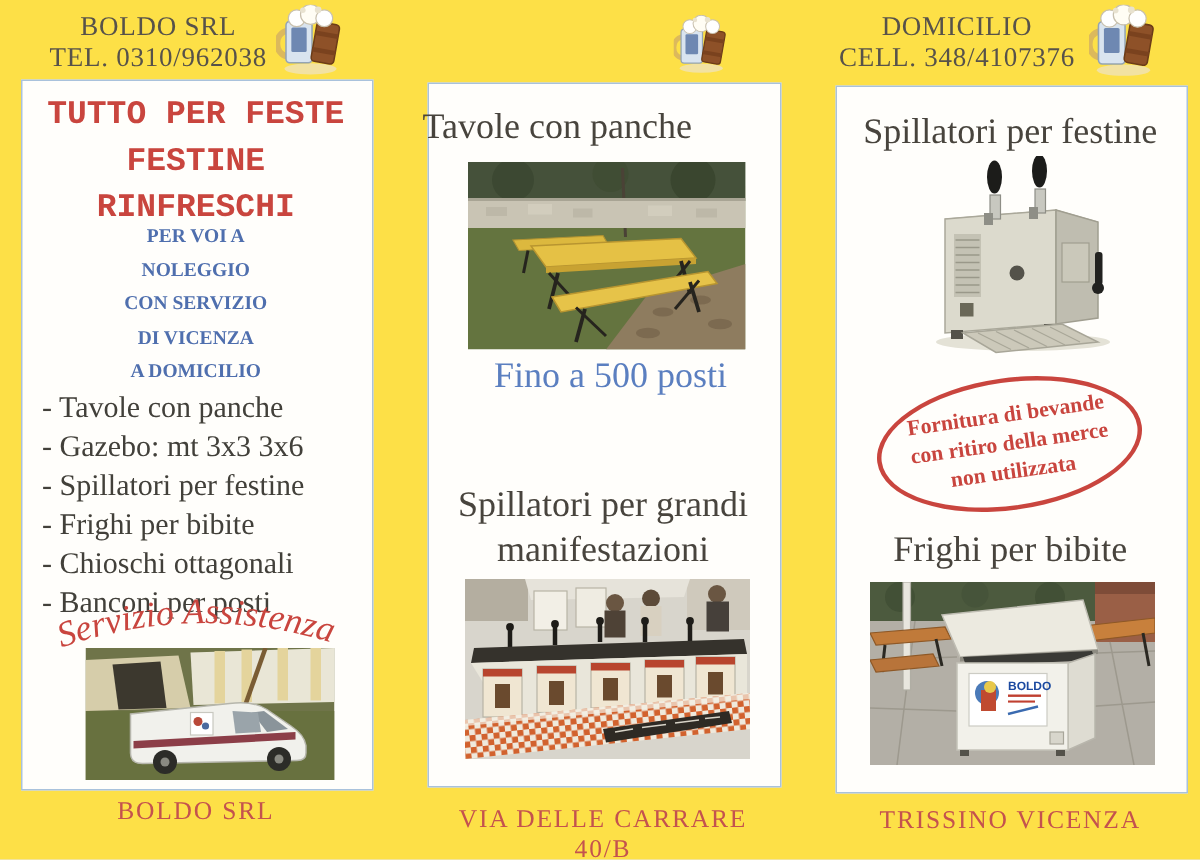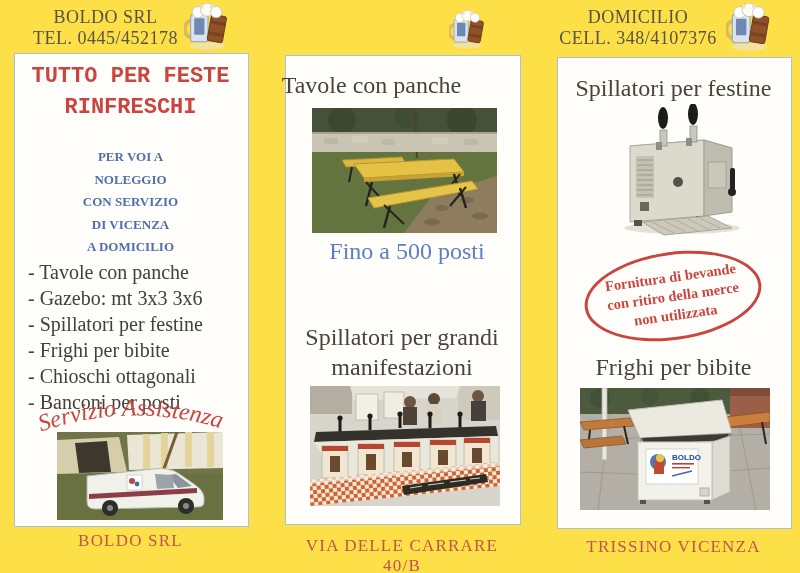--- a/index.html
+++ b/index.html
@@ -47,21 +47,21 @@
         <circle cx="22" cy="6.5" r="6.5" fill="#fffdf4" stroke="#c8c0ae" stroke-width="0.8"></circle>
         <circle cx="31" cy="9" r="5.5" fill="#ffffff" stroke="#c8c0ae" stroke-width="0.8"></circle>
         <circle cx="27" cy="3.5" r="2.2" fill="#e8e2d0"></circle>
         <circle cx="17" cy="3.8" r="1.8" fill="#e8e2d0"></circle>
       </symbol>
     </defs>
   </svg>
 
   <div class="hdr" style="left:18px;top:7px;width:175px;">
     <div>BOLDO SRL</div>
-    <div>TEL. 0445/452178</div>
+    <div>TEL. 0310/962038</div>
   </div>
   <svg class="photo" style="left:184px;top:3px;" width="46" height="47">
       <use href="#beerIcon" width="46" height="47"></use>
     </svg>
 
   <svg class="photo" style="left:449px;top:10px;" width="37" height="39">
       <use href="#beerIcon" width="37" height="39"></use>
     </svg>
 
   <div class="hdr" style="left:548px;top:7px;width:180px;">
@@ -69,20 +69,21 @@
     <div>CELL. 348/4107376</div>
   </div>
   <svg class="photo" style="left:726px;top:3px;" width="46" height="48">
       <use href="#beerIcon" width="46" height="48"></use>
     </svg>
 
   <div class="panel-box" style="left:14px;top:53px;width:233px;height:472px;"></div>
 
   <div class="t-red-sans" style="left:14px;top:61px;font-family:Liberation Mono, monospace;">
     <div>TUTTO PER FESTE</div>
+    <div>FESTINE</div>
     <div>RINFRESCHI</div>
   </div>
 
   <div class="t-blue" style="left:14px;top:146px;">
     <div>PER VOI A</div>
     <div>NOLEGGIO</div>
     <div>CON SERVIZIO</div>
     <div>DI VICENZA</div>
     <div>A DOMICILIO</div>
   </div>

